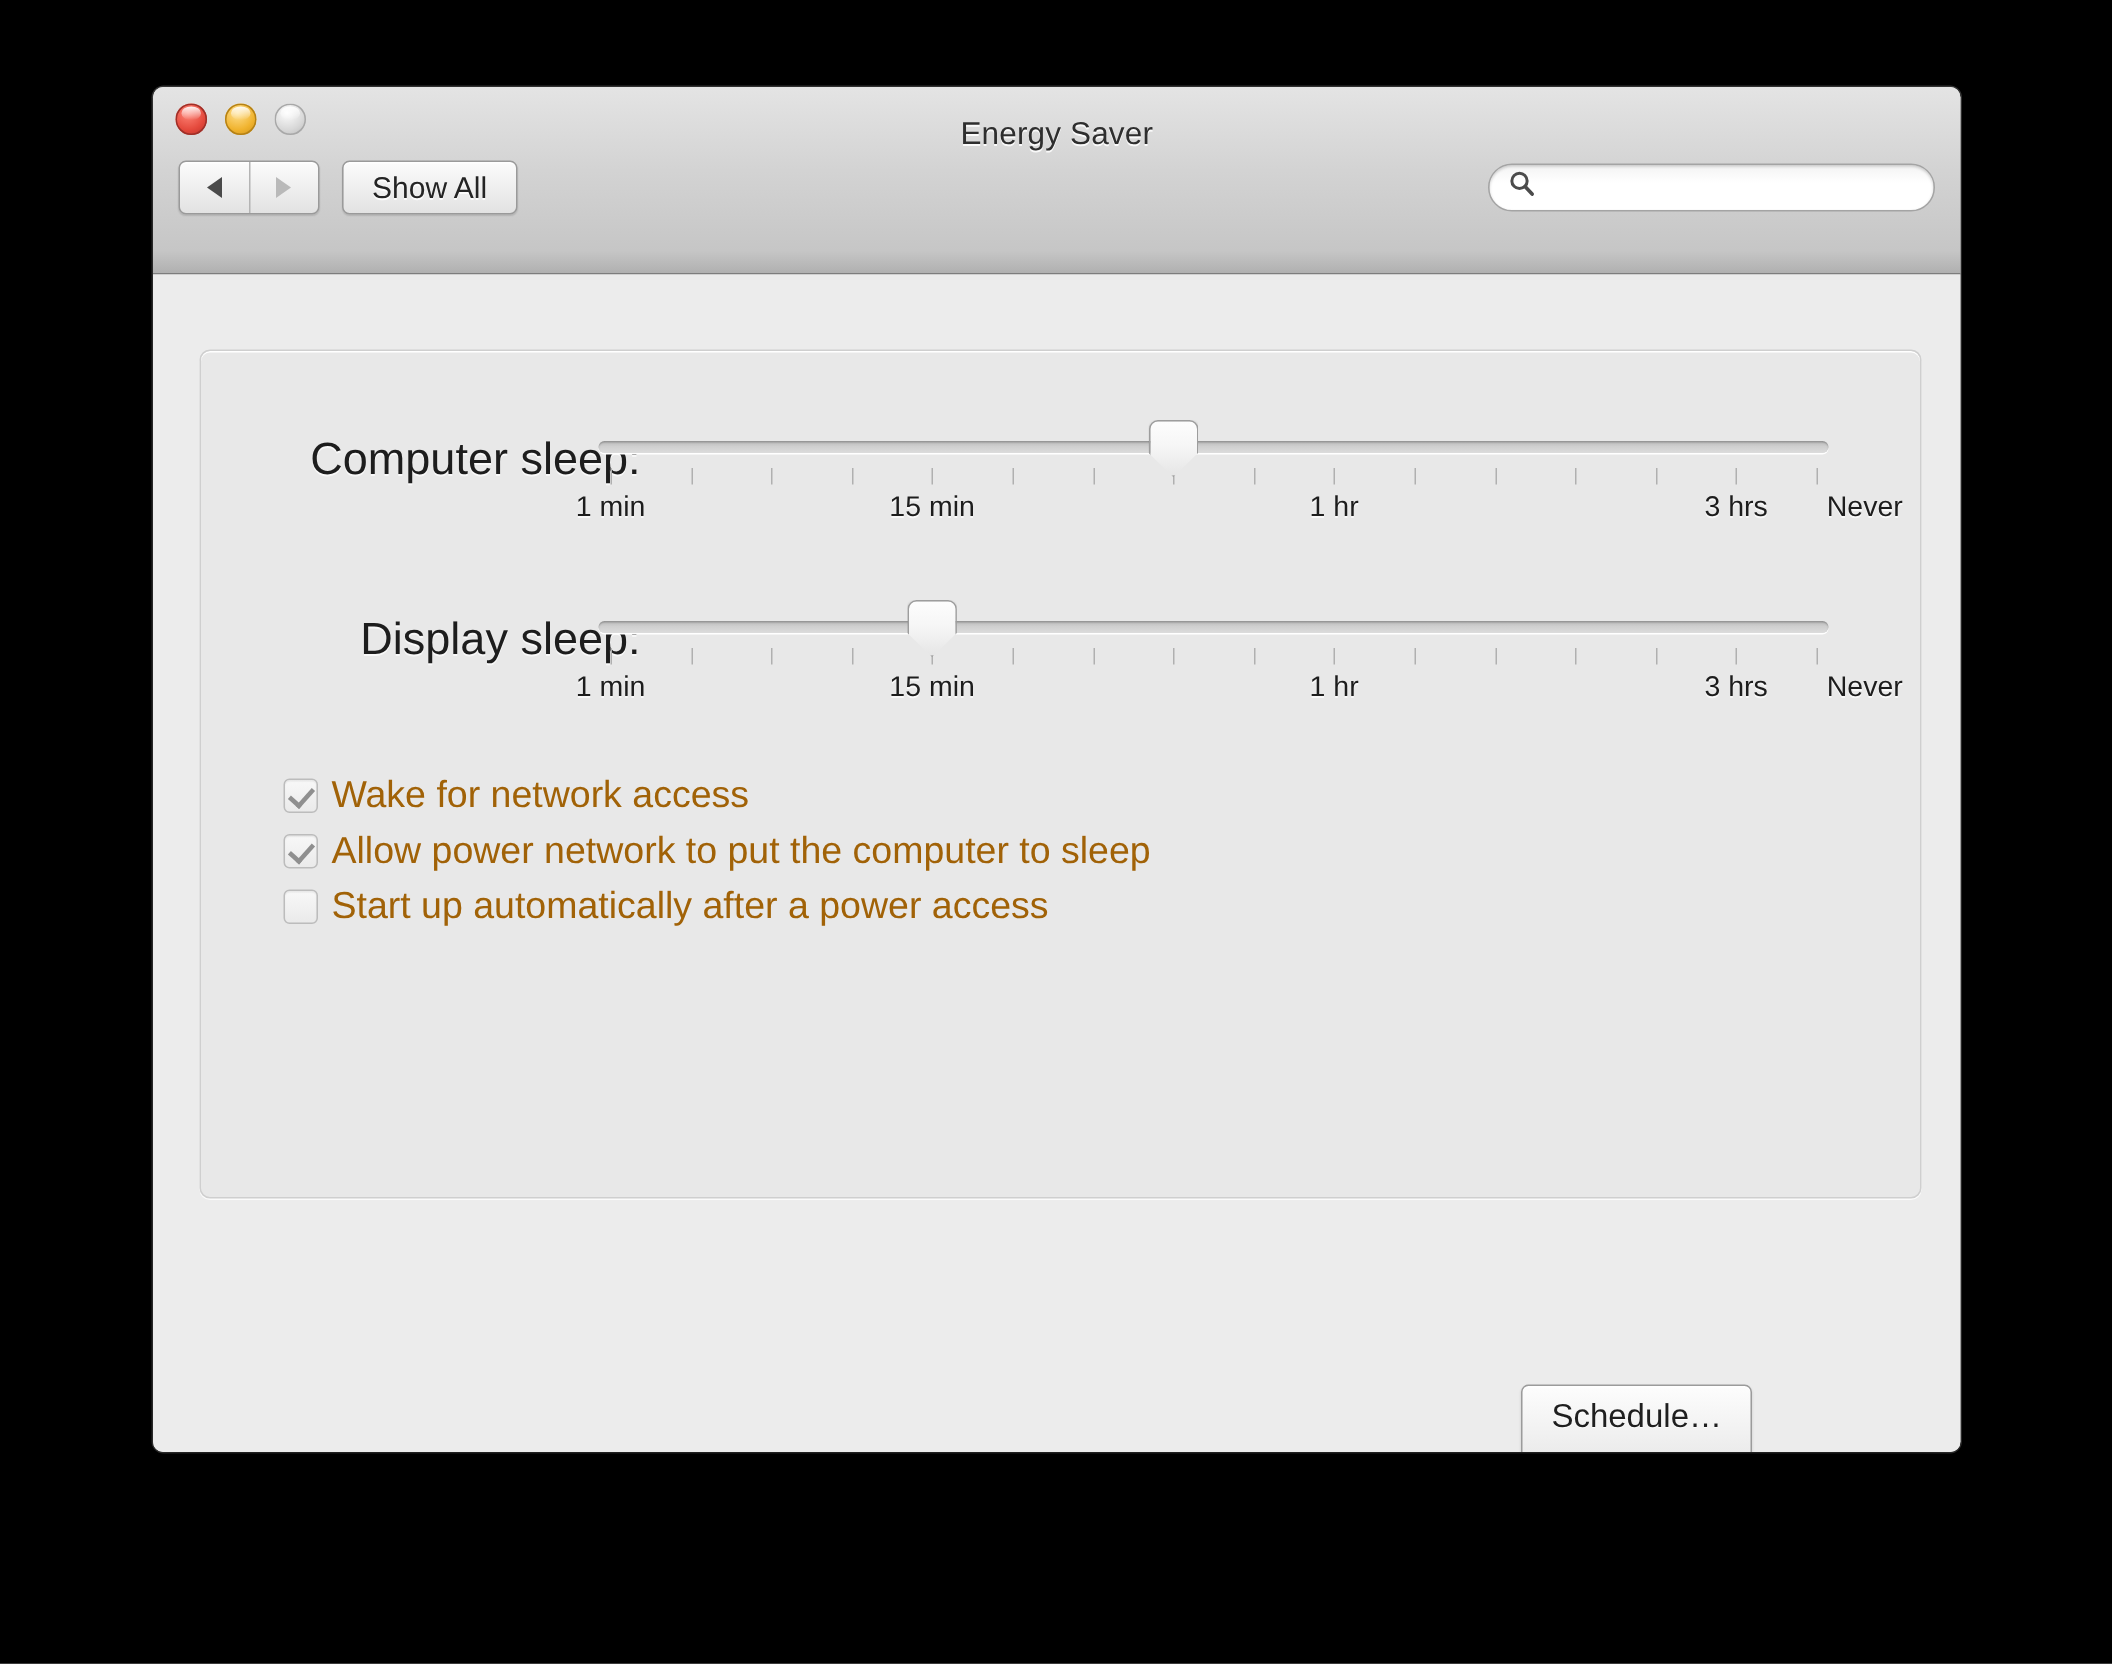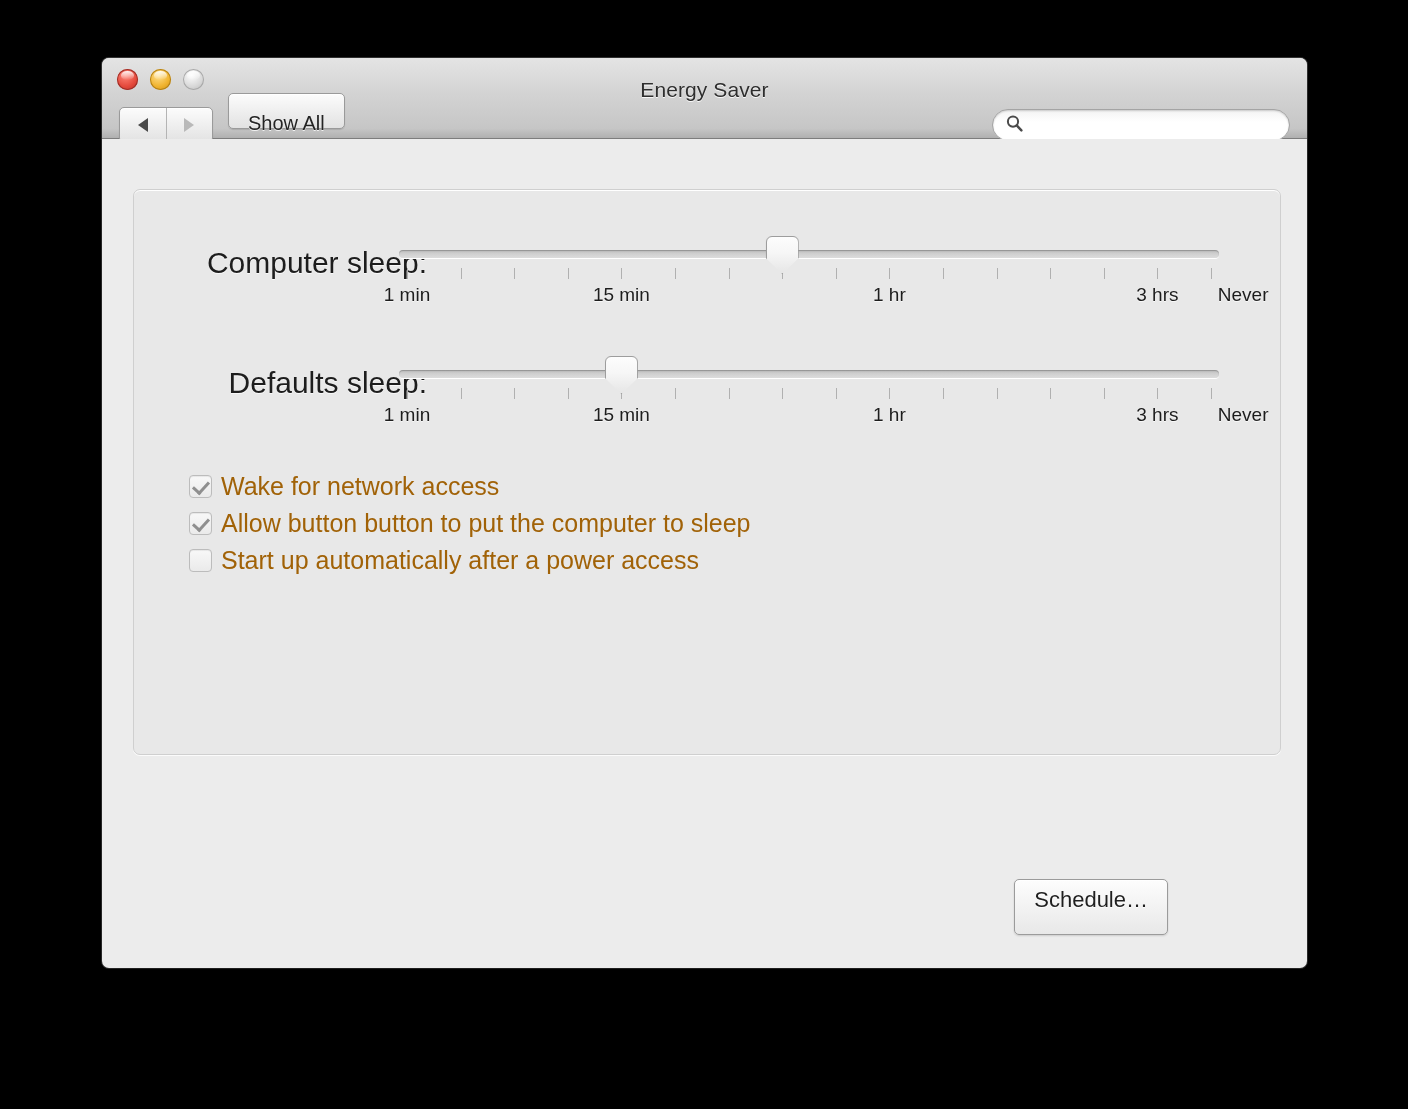--- a/index.html
+++ b/index.html
@@ -17,21 +17,21 @@
     width:1205px; height:910px;
     border-radius:7px 7px 7px 7px;
     background:#ececec;
     box-shadow:0 12px 40px rgba(0,0,0,.65), 0 0 0 1px #3a3a3a;
     overflow:hidden;
   }
 
   
   #titlebar {
     position:relative;
-    height:81px;
+    height:125px;
     background:linear-gradient(to bottom,#e4e4e4 0%,#d3d3d3 45%,#c6c6c6 88%,#b0b0b0 100%);
     border-bottom:1px solid #7d7d7d;
   }
   .lights { position:absolute; left:15px; top:11px; display:flex; gap:12px; }
   .light { width:21px; height:21px; border-radius:50%; position:relative; }
   .light::after{
     content:""; position:absolute; left:18%; top:10%;
     width:64%; height:42%; border-radius:50%;
     background:linear-gradient(to bottom,rgba(255,255,255,.92),rgba(255,255,255,0));
   }
@@ -58,22 +58,22 @@
     background:linear-gradient(to bottom,#fcfcfc,#e2e2e2);
     box-shadow:0 1px 1px rgba(0,0,0,.12), inset 0 1px 0 #fff;
     overflow:hidden;
   }
   #navseg .seg { flex:1; display:flex; align-items:center; justify-content:center; }
   #navseg .seg + .seg { border-left:1px solid #b4b4b4; }
   .tri-l { width:0;height:0;border-top:7px solid transparent;border-bottom:7px solid transparent;border-right:10px solid #4a4a4a; }
   .tri-r { width:0;height:0;border-top:7px solid transparent;border-bottom:7px solid transparent;border-left:10px solid #b9b9b9; }
 
   #showall {
-    position:absolute; left:126px; top:35px;
-    height:36px; padding:12px 19px;
+    position:absolute; left:126px; top:49px;
+    height:36px; padding:1px 19px;
     border:1px solid #9a9a9a; border-radius:5px;
     background:linear-gradient(to bottom,#fcfcfc,#e2e2e2);
     box-shadow:0 1px 1px rgba(0,0,0,.12), inset 0 1px 0 #fff;
     font-size:20px; color:#242424; line-height:34px;
     text-shadow:0 1px 0 rgba(255,255,255,.8);
     white-space:nowrap;
   }
 
   #searchwrap {
     position:absolute; right:17px; top:51px;
@@ -244,21 +244,21 @@
               <span style="left: 8px;">1 min</span>
               <span style="left: 222.4px;">15 min</span>
               <span style="left: 490.4px;">1 hr</span>
               <span style="left: 758.4px;">3 hrs</span>
               <span style="left: 844.16px;">Never</span>
             </div>
         </div>
       </div>
 
       <div class="row" id="row1" style="top:168px;">
-        <div class="label">Defaults sleep:</div>
+        <div class="label">Display sleep:</div>
         <div class="slider">
           <div class="track"></div>
           <div class="ticks">
               <i style="left: 8px;"></i>
               <i style="left: 61.6px;"></i>
               <i style="left: 115.2px;"></i>
               <i style="left: 168.8px;"></i>
               <i style="left: 222.4px;"></i>
               <i style="left: 276px;"></i>
               <i style="left: 329.6px;"></i>
@@ -283,21 +283,21 @@
         </div>
       </div>
 
       <div id="checks">
           <div class="cbrow">
             <div class="cbox checked"></div>
             <div class="cblabel">Wake for network access</div>
           </div>
           <div class="cbrow">
             <div class="cbox checked"></div>
-            <div class="cblabel">Allow button button to put the computer to sleep</div>
+            <div class="cblabel">Allow power network to put the computer to sleep</div>
           </div>
           <div class="cbrow">
             <div class="cbox"></div>
             <div class="cblabel">Start up automatically after a power access</div>
           </div>
         </div>
 
     </div>
 
     <div id="schedule">Schedule…</div>

